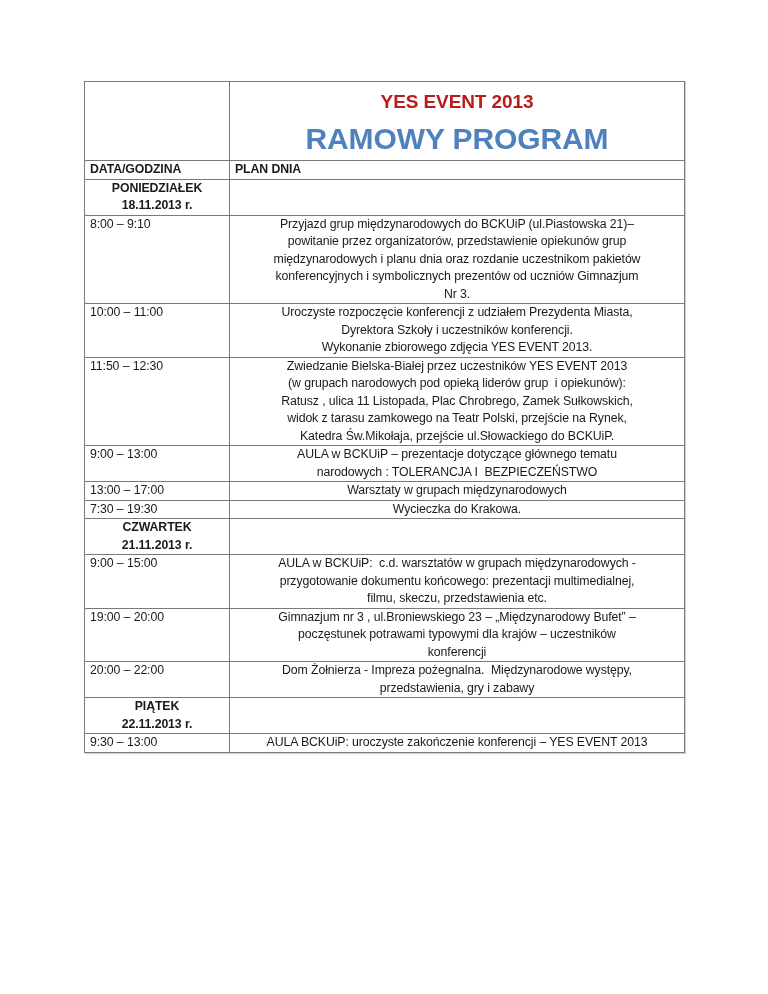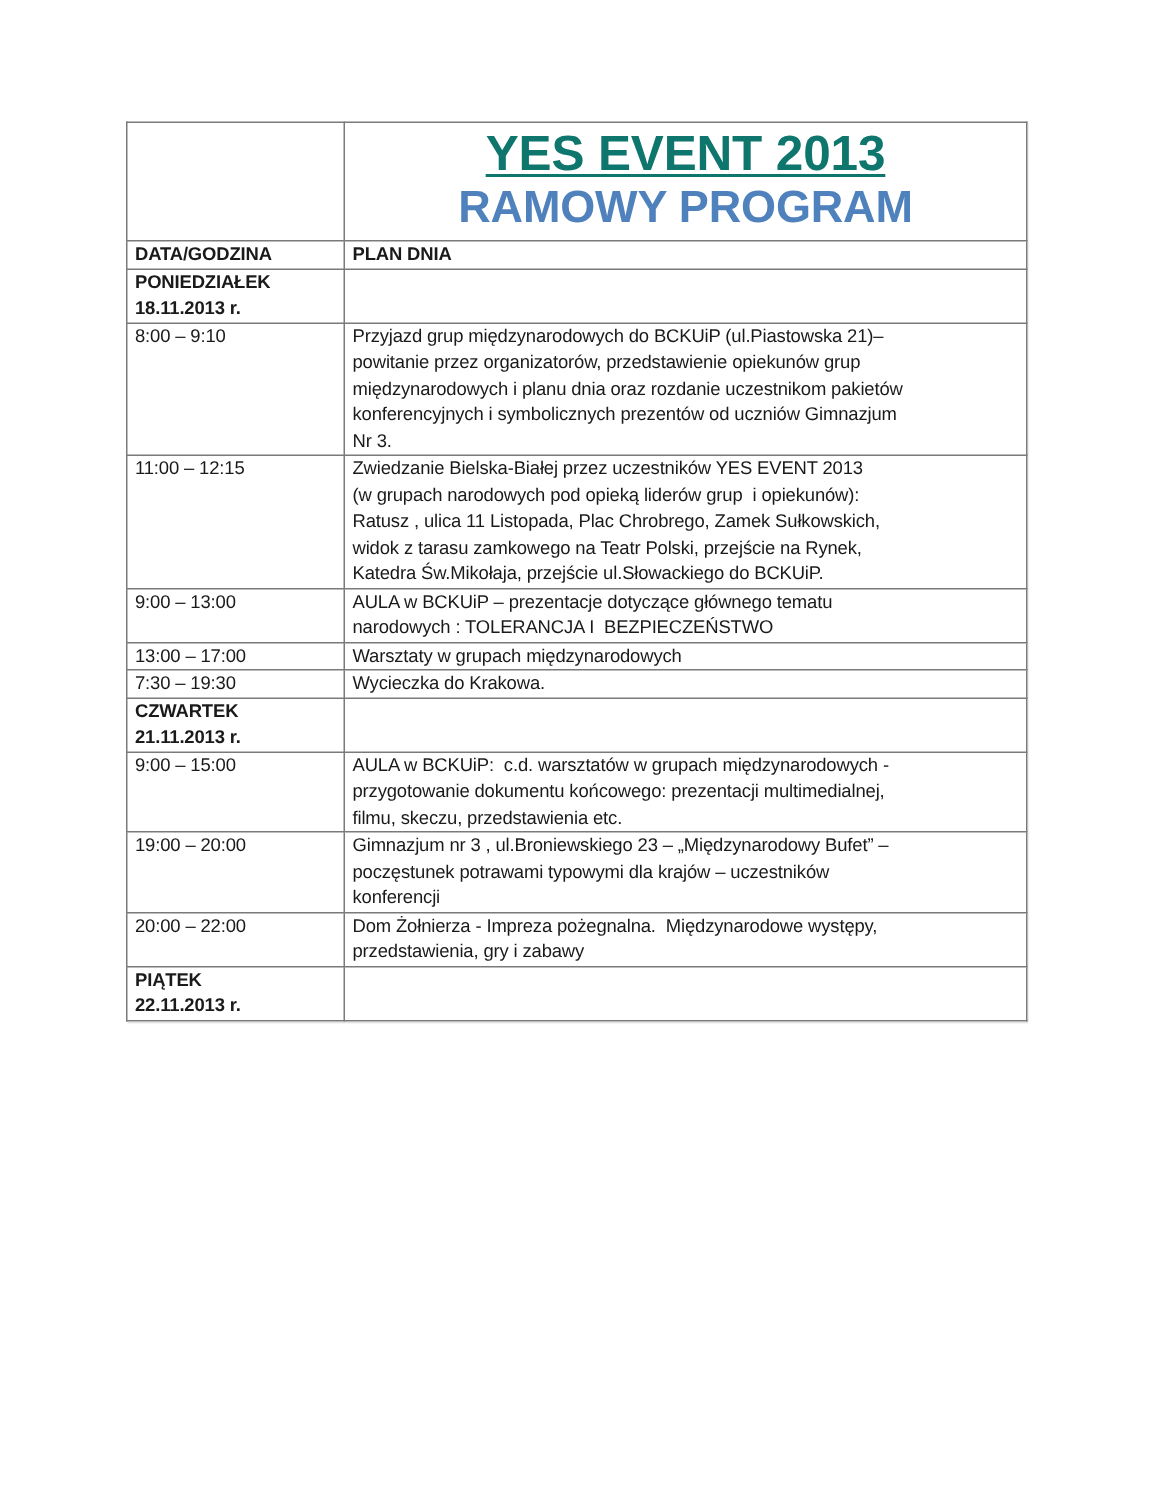--- a/index.html
+++ b/index.html
@@ -36,39 +36,38 @@
     letter-spacing: -0.1px;
   }
   col.c1 { width: 145px; }
   col.c2 { width: 455px; }
   .title-cell {
     text-align: center;
     height: 78px;
     padding-top: 0 !important;
   }
   .title-line1 {
-    color: #0f766e;
+    color: #b91c1c;
     font-weight: bold;
-    font-size: 33px;
+    font-size: 19px;
     line-height: 36px;
-    text-decoration: underline;
     text-decoration-thickness: 2px;
     text-underline-offset: 3px;
     display: block;
     margin-top: 2px;
   }
   .title-line2 {
     color: #4f81bd;
     font-weight: bold;
     font-size: 30px;
     line-height: 38px;
     display: block;
   }
   .bold { font-weight: bold; margin-top: 12px; }
-  .line { display: block; white-space: pre; }
+  .line { display: block; white-space: pre; text-align: center; }
   .indent { padding-left: 124px; }
   .day-row td { height: 34px; }
   .row-short td { height: 17px; }
 </style>
 </head>
 <body>
 
 <div class="page">
   <table class="program">
     <colgroup>
@@ -98,21 +97,29 @@
           <td>8:00 – 9:10</td>
           <td>
             <span class="line">Przyjazd grup międzynarodowych do BCKUiP (ul.Piastowska 21)–</span>
             <span class="line">powitanie przez organizatorów, przedstawienie opiekunów grup</span>
             <span class="line">międzynarodowych i planu dnia oraz rozdanie uczestnikom pakietów</span>
             <span class="line">konferencyjnych i symbolicznych prezentów od uczniów Gimnazjum</span>
             <span class="line">Nr 3.</span>
           </td>
         </tr>
         <tr>
-          <td>11:00 – 12:15</td>
+          <td>10:00 – 11:00</td>
+          <td>
+            <span class="line">Uroczyste rozpoczęcie konferencji z udziałem Prezydenta Miasta,</span>
+            <span class="line">Dyrektora Szkoły i uczestników konferencji.</span>
+            <span class="line">Wykonanie zbiorowego zdjęcia YES EVENT 2013.</span>
+          </td>
+        </tr>
+        <tr>
+          <td>11:50 – 12:30</td>
           <td>
             <span class="line">Zwiedzanie Bielska-Białej przez uczestników YES EVENT 2013</span>
             <span class="line">(w grupach narodowych pod opieką liderów grup  i opiekunów):</span>
             <span class="line">Ratusz , ulica 11 Listopada, Plac Chrobrego, Zamek Sułkowskich,</span>
             <span class="line">widok z tarasu zamkowego na Teatr Polski, przejście na Rynek,</span>
             <span class="line">Katedra Św.Mikołaja, przejście ul.Słowackiego do BCKUiP.</span>
           </td>
         </tr>
         <tr>
           <td>9:00 – 13:00</td>
@@ -163,15 +170,21 @@
             <span class="line">przedstawienia, gry i zabawy</span>
           </td>
         </tr>
         <tr class="day-row">
           <td class="bold">
             <span class="line">PIĄTEK</span>
             <span class="line">22.11.2013 r.</span>
           </td>
           <td></td>
         </tr>
+        <tr>
+          <td>9:30 – 13:00</td>
+          <td>
+            <span class="line">AULA BCKUiP: uroczyste zakończenie konferencji – YES EVENT 2013</span>
+          </td>
+        </tr>
       </tbody>
   </table>
 </div>
 
 </body></html>

